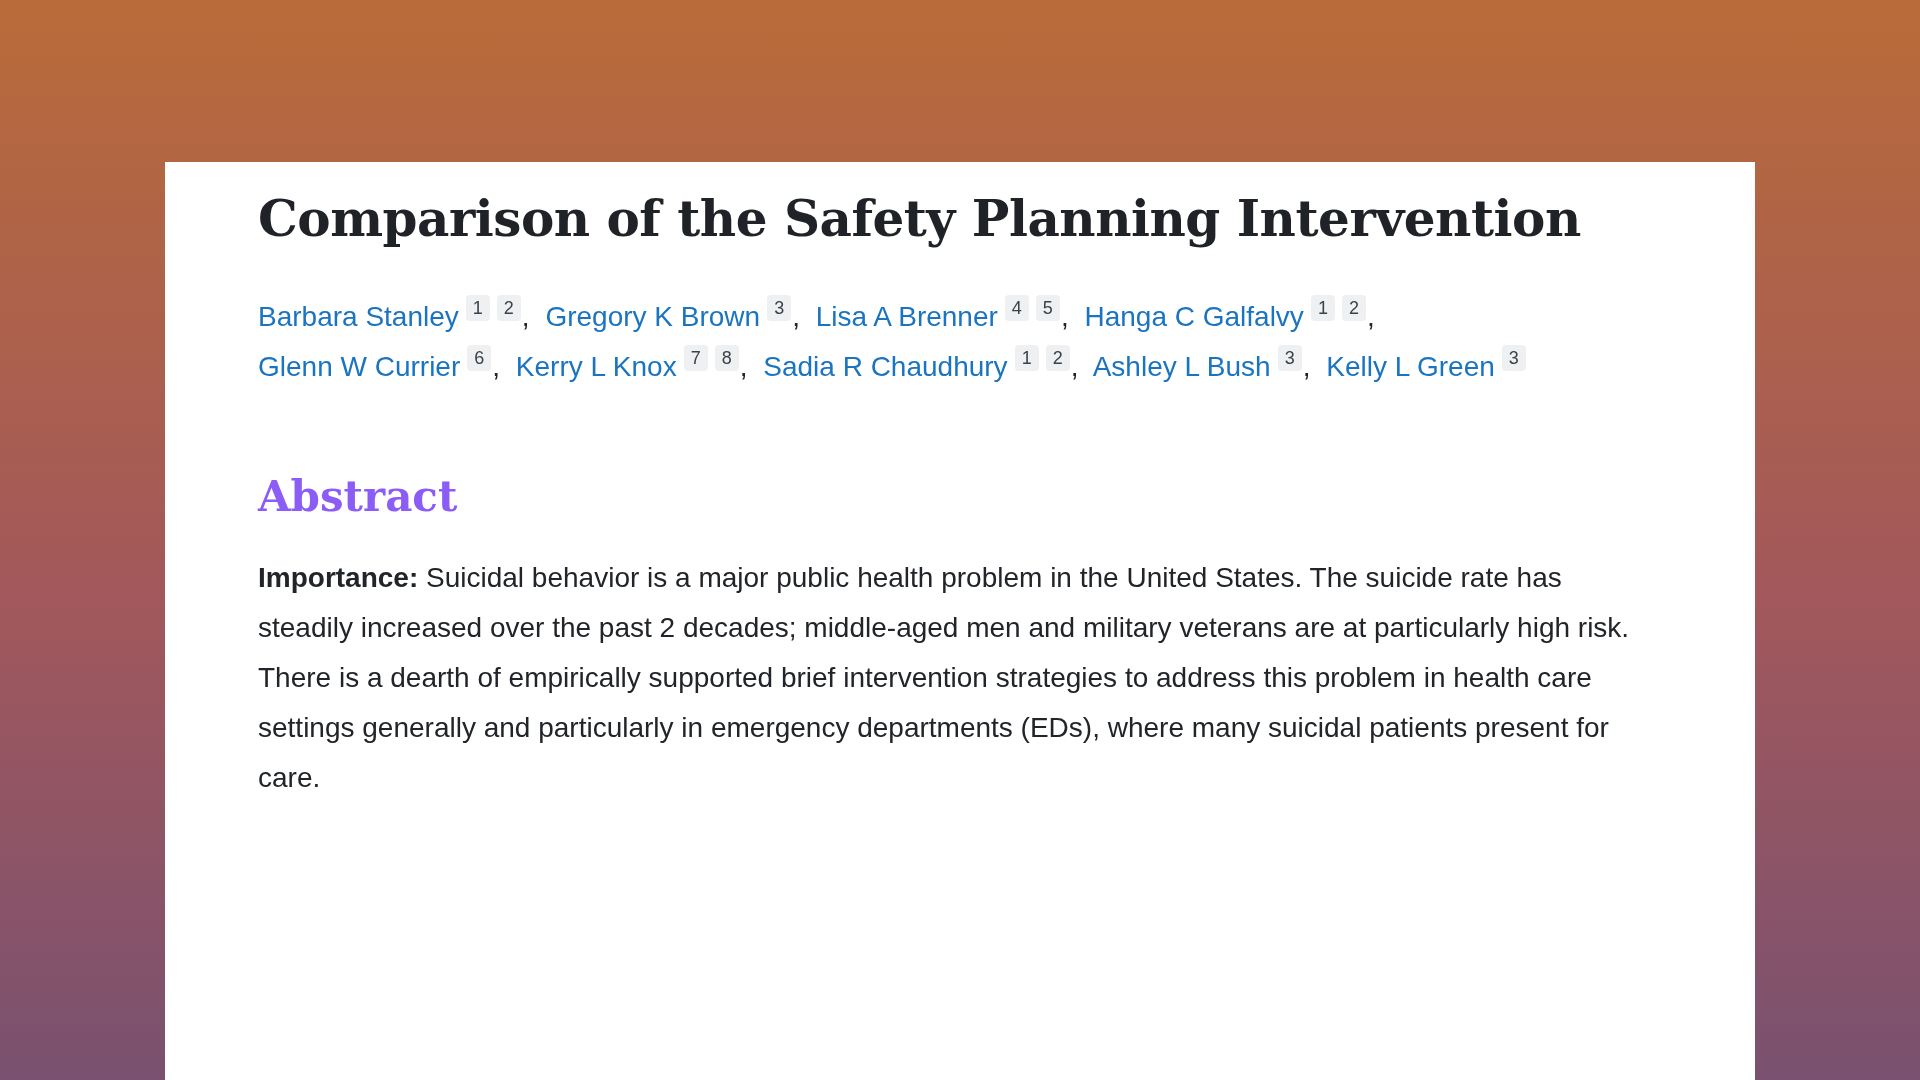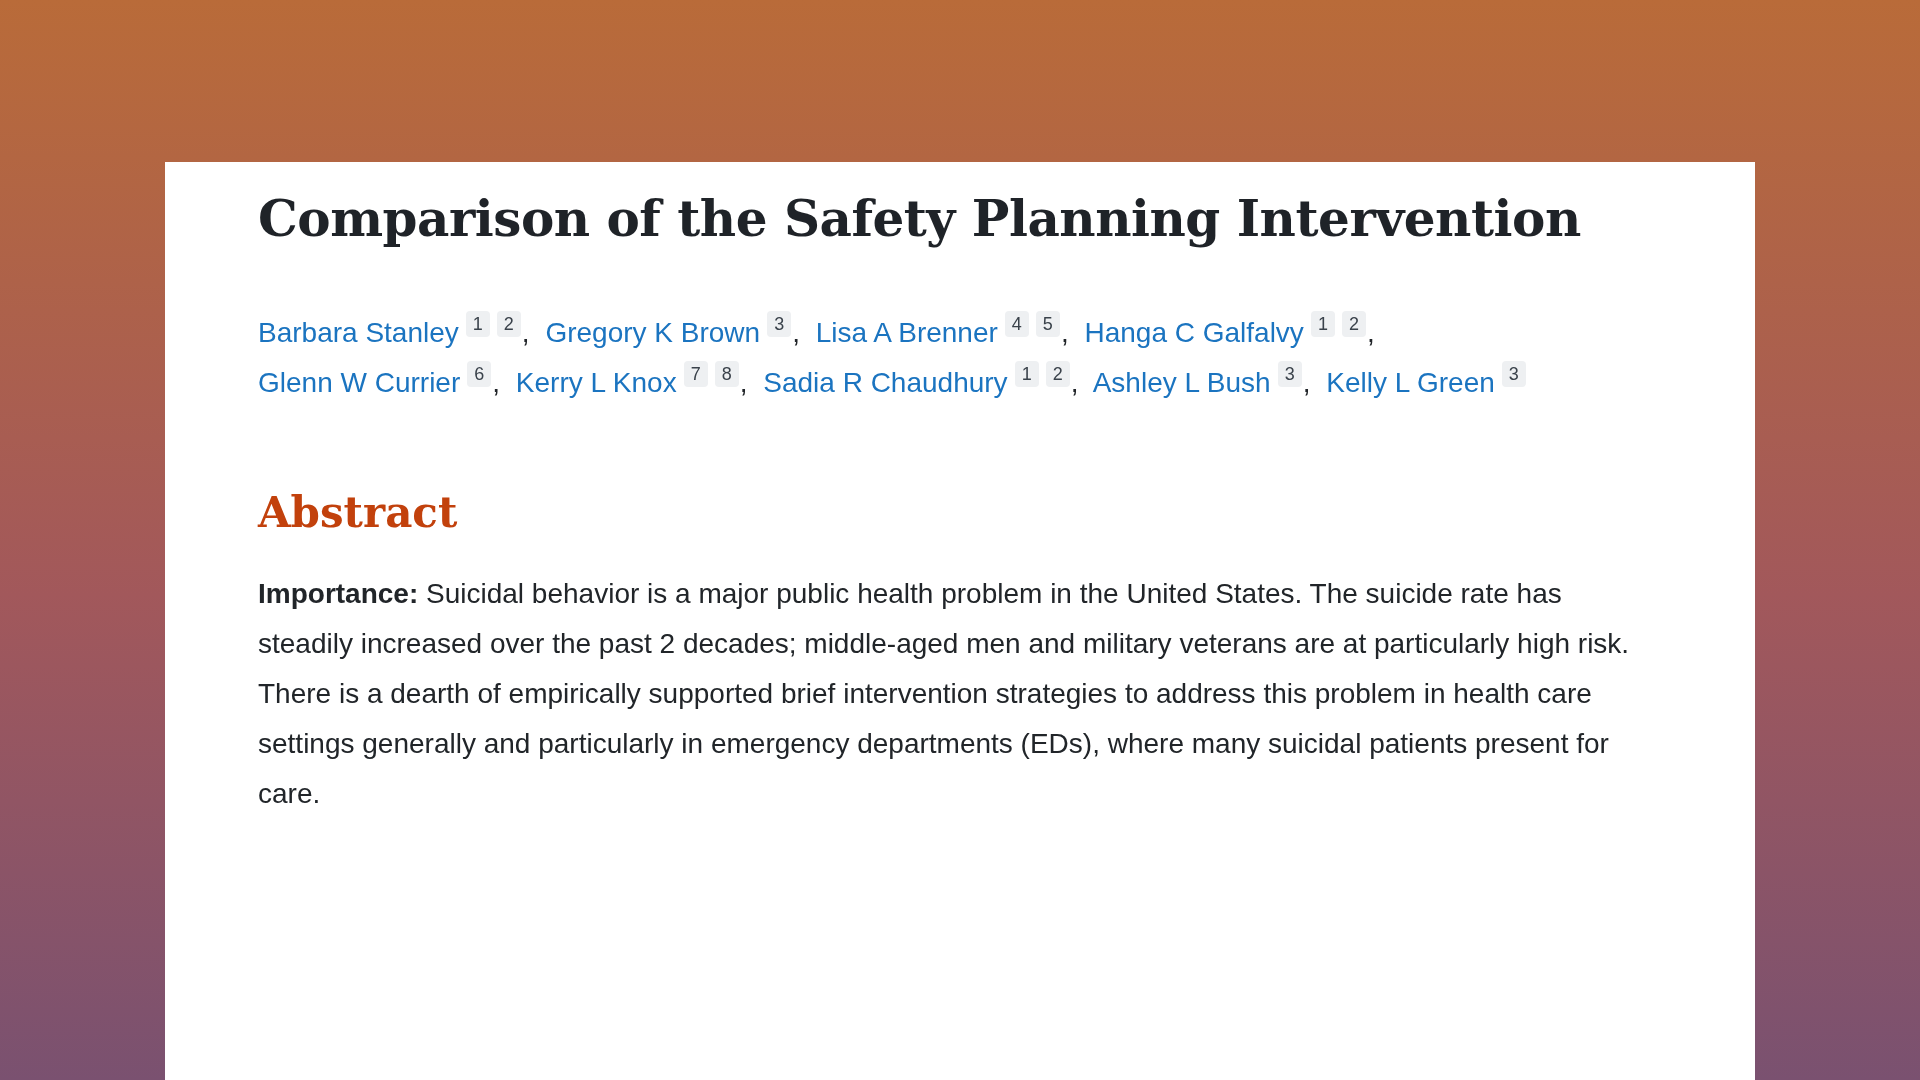--- a/index.html
+++ b/index.html
@@ -15,21 +15,21 @@
   }
   .card-inner { padding:20px 60px 0 93px; }
 
   .title {
     font-family:"DejaVu Serif","Liberation Serif",serif;
     font-weight:700; font-size:50px; line-height:74px;
     color:#1f2328; letter-spacing:-0.5px;
   }
   .title-line { white-space:nowrap; }
 
-  .authors { margin-top:52px; font-size:28px; line-height:50px; color:#212529; }
+  .authors { margin-top:36px; font-size:28px; line-height:50px; color:#212529; }
   .authors-line { white-space:nowrap; }
   .author-link { color:var(--link,#1b74c0); text-decoration:none; cursor:pointer; }
   .sup-badge {
     display:inline-block; background:var(--badge,#eef0f2); color:#3a424b;
     font-size:18px; line-height:1; padding:4px 7px; border-radius:4px;
     margin-left:7px; position:relative; top:-12px;
   }
   .author-sep { color:#212529; margin-left:1px; margin-right:8px; }
 
   .affil-row { margin-top:24px; font-size:28px; color:#212529; display:flex; align-items:center; }
@@ -38,21 +38,21 @@
 
   .ids-row { margin-top:10px; font-size:28px; color:#212529; }
   .id-item { margin-right:38px; }
   .id-label { color:#212529; margin-right:9px; }
   .id-value { color:#212529; }
   .id-link { color:var(--link,#1b74c0); text-decoration:none; cursor:pointer; }
 
   .abstract-heading {
     margin-top:80px;
     font-family:"DejaVu Serif","Liberation Serif",serif;
-    font-weight:700; font-size:42px; color:#c2410c;
+    font-weight:700; font-size:42px; color:#8b5cf6;
   }
   .abstract-text {
     margin-top:32px; max-width:1400px;
     font-size:28px; line-height:50px; color:#212529;
   }
   .importance-label { font-weight:700; }
 </style>
 </head>
 <body>
 

